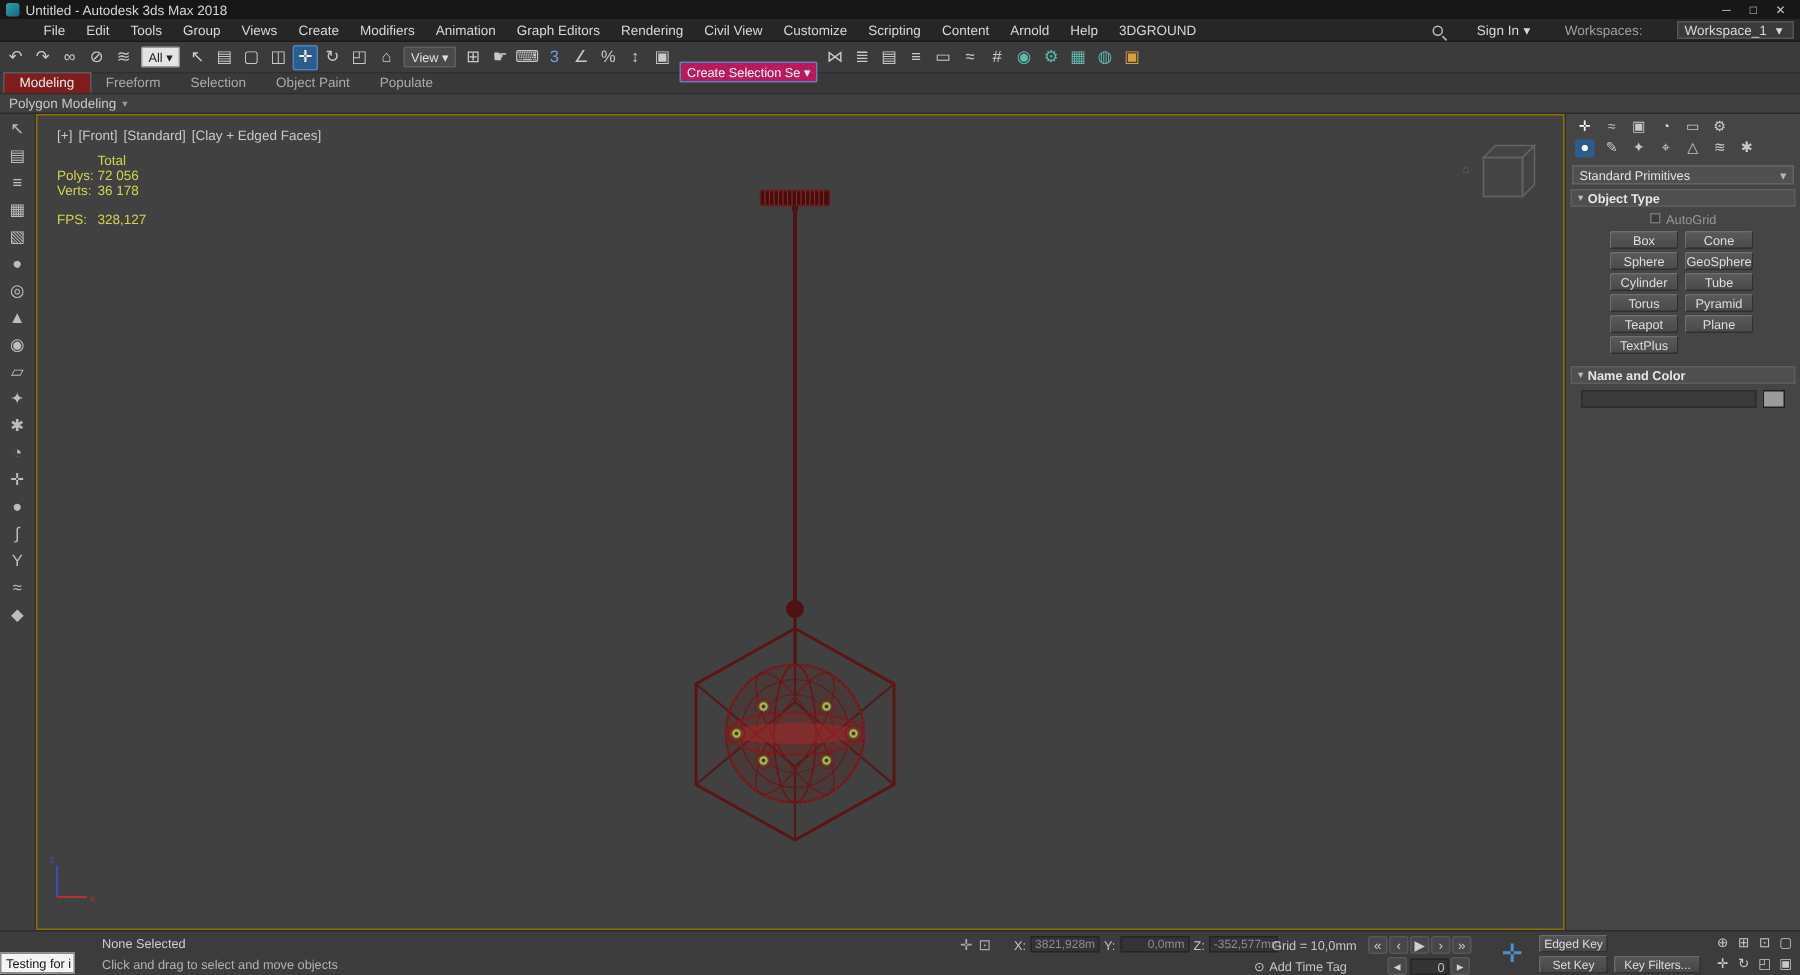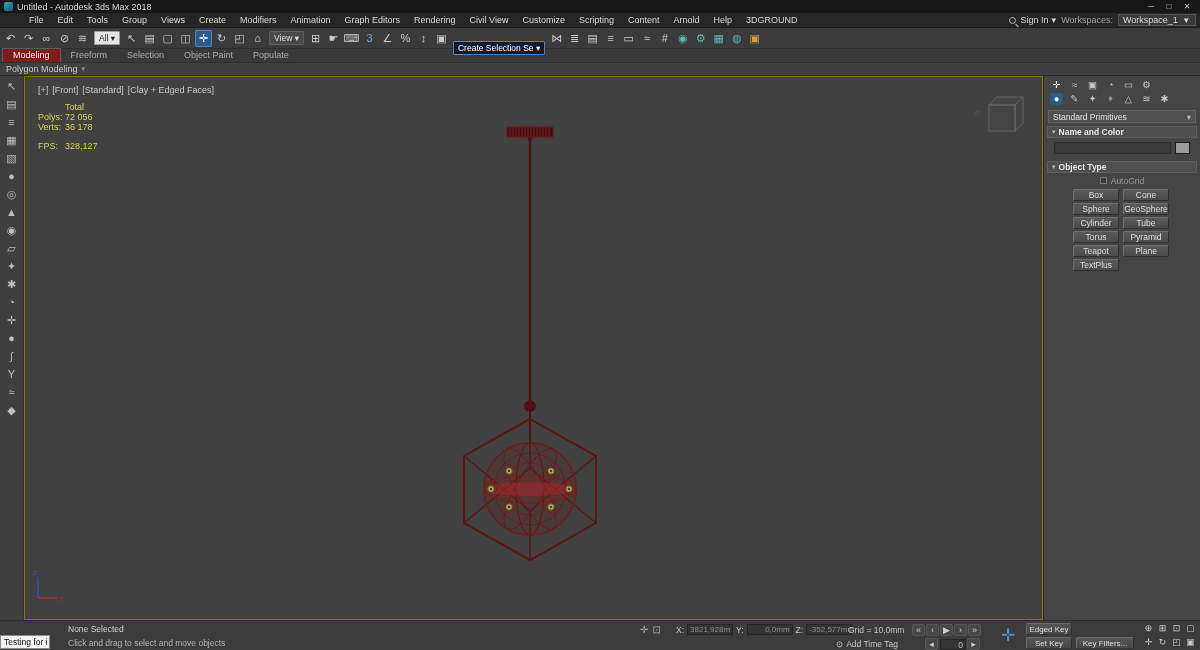--- a/index.html
+++ b/index.html
@@ -11,33 +11,33 @@
   .titlebar { height:13px; background:#171717; display:flex; align-items:center; padding:0 4px; color:#d6d6d6; font-size:9px; }
   .app-logo { width:9px; height:9px; margin-right:4px; border-radius:2px; background:linear-gradient(135deg,#2fa8a0,#1b5f8a); flex:none; }
   .tb-title { white-space:nowrap; }
   .tb-controls { margin-left:auto; display:flex; }
   .winbtn { width:18px; text-align:center; color:#c9c9c9; font-size:8px; }
 
   
   .menubar { height:15px; background:#262626; display:flex; align-items:center; font-size:9px; color:#d8d8d8; border-bottom:1px solid #1c1c1c; }
   .menu-items { display:flex; height:100%; align-items:center;padding-left:22px; }
   .menu-item { padding:0 7px; line-height:15px; white-space:nowrap; }
-  .menu-right { margin-left:auto; display:flex; align-items:center; gap:5px; padding-right:4px; }
+  .menu-right { margin-left:auto; display:flex; align-items:center; gap:23px; padding-right:4px; }
   .mag { width:7px; height:7px; border:1px solid #bbb; border-radius:50%; position:relative; }
   .mag::after { content:""; position:absolute; width:4px; height:1px; background:#bbb; transform:rotate(45deg); left:5px; top:7px; }
   .signin { display:flex; align-items:center; gap:3px; }
   .ws-label { color:#9f9f9f; }
   .ws-drop { background:#3a3a3a; border:1px solid #555; height:12px; line-height:11px; padding:0 4px; display:flex; gap:6px; align-items:center; min-width:78px; }
 
   
   .toolbar { height:21px; background:#3b3b3b; border-bottom:1px solid #2e2e2e; display:flex; align-items:center; padding-left:2px; gap:1px; }
   .titem { flex:none; width:17px; height:17px; line-height:17px; text-align:center; font-size:11px; color:#c9c9c9; border-radius:2px; overflow:hidden; white-space:nowrap; }
   .titem.tdrop { width:auto; height:14px; line-height:13px; font-size:8.5px; background:#4a4a4a; border:1px solid #5f5f5f; padding:0 4px; color:#e0e0e0; border-radius:1px; margin:0 2px; }
   .titem.light { background:#e4e4e4; color:#222; border-color:#9a9a9a; }
-  .titem.blue { background:#0f172a; color:#fff; border-color:#4f86bd;margin-top:19px; }
+  .titem.blue { background:#be185d; color:#fff; border-color:#4f86bd;margin-top:19px; }
   .titem.active { background:#2d5c8a; box-shadow:inset 0 0 0 1px #4b84bd; color:#fff; }
   .teal { color:#5fb8ae; } .gold { color:#d8a23a; } .snap { color:#6aa2d8; }
   .yellow { color:#d8c84a; } .green { color:#8fbf4f; } .blue-i { color:#6aa2d8; } .cream { color:#d8cfa8; }
 
   
   .ribbon-tabs { height:14px; background:#393939; display:flex; align-items:flex-end; padding-left:2px; border-bottom:1px solid #2e2e2e; }
   .rtab { padding:0 10px; line-height:13px; color:#ababab; font-size:9px; }
   .rtab.active { background:#7f1d1d; border:1px solid #5a5a5a; border-bottom:none; color:#ececec;margin-top:25px; }
   .ribbon-sub { height:13px; background:#404040; display:flex; align-items:center; padding-left:6px; color:#c8c8c8; gap:4px; border-bottom:1px solid #2c2c2c; }
 
@@ -357,31 +357,20 @@
           <span class="ptab">✱</span>
         </div>
       <div class="cp-drop">
         <span>Standard Primitives</span>
         <span class="arr">▾</span>
       </div>
 
       <div class="rollout">
         <div class="rhead">
           <span class="tri">▾</span>
-          <span>Name and Color</span>
-        </div>
-        <div class="nc-row">
-          <div class="name-field"></div>
-          <div class="swatch"></div>
-        </div>
-      </div>
-
-      <div class="rollout">
-        <div class="rhead">
-          <span class="tri">▾</span>
           <span>Object Type</span>
         </div>
         <div class="autogrid">
           <span class="cbx"></span>
           <span>AutoGrid</span>
         </div>
         <div class="btn-grid">
 
         <div class="pbtn">Box</div>
             <div class="pbtn">Cone</div>
@@ -389,20 +378,31 @@
             <div class="pbtn">GeoSphere</div>
             <div class="pbtn">Cylinder</div>
             <div class="pbtn">Tube</div>
             <div class="pbtn">Torus</div>
             <div class="pbtn">Pyramid</div>
             <div class="pbtn">Teapot</div>
             <div class="pbtn">Plane</div>
             <div class="pbtn">TextPlus</div>
           </div>
       </div>
+
+      <div class="rollout">
+        <div class="rhead">
+          <span class="tri">▾</span>
+          <span>Name and Color</span>
+        </div>
+        <div class="nc-row">
+          <div class="name-field"></div>
+          <div class="swatch"></div>
+        </div>
+      </div>
     </div>
   </div>
 
   <div class="statusbar">
     <div class="listener">Testing for i</div>
     <div class="sel-status">None Selected</div>
     <div class="prompt">Click and drag to select and move objects</div>
 
     <div class="mini-icons">
 

